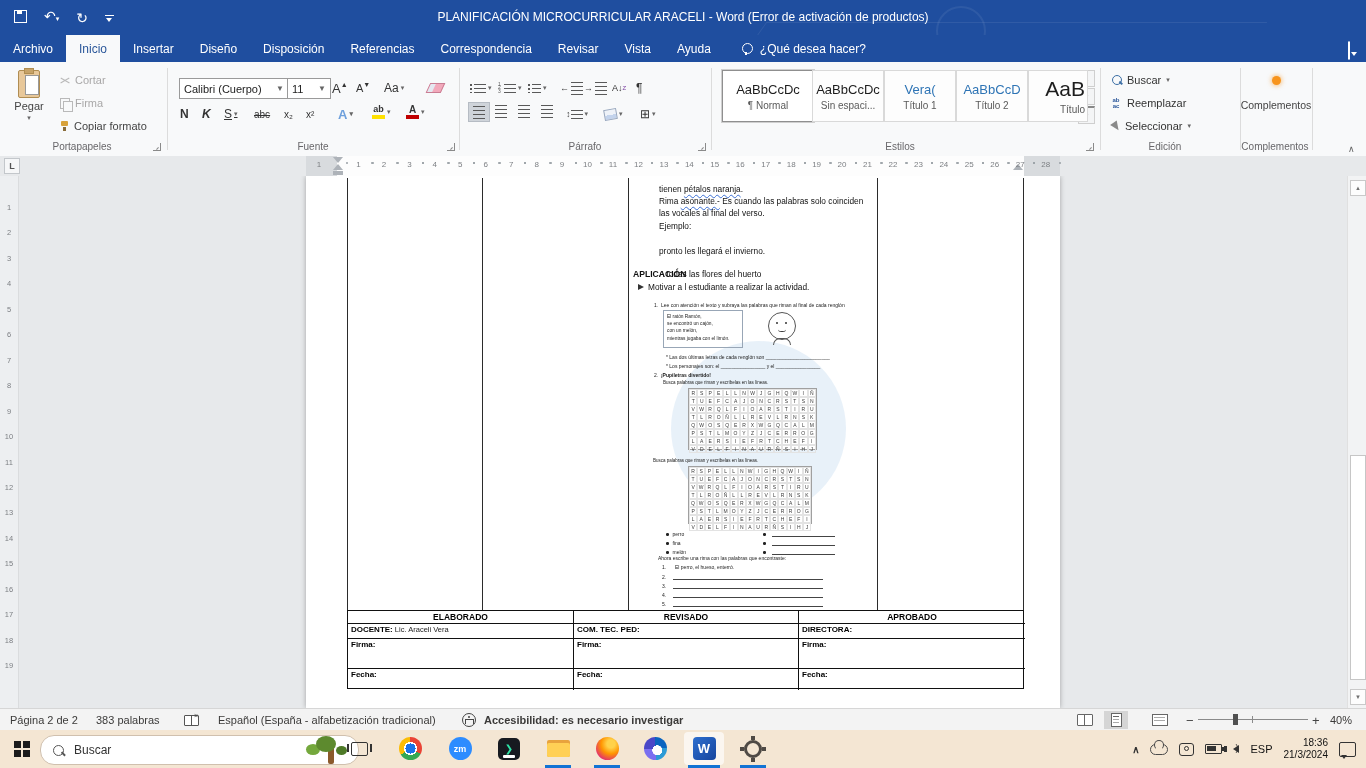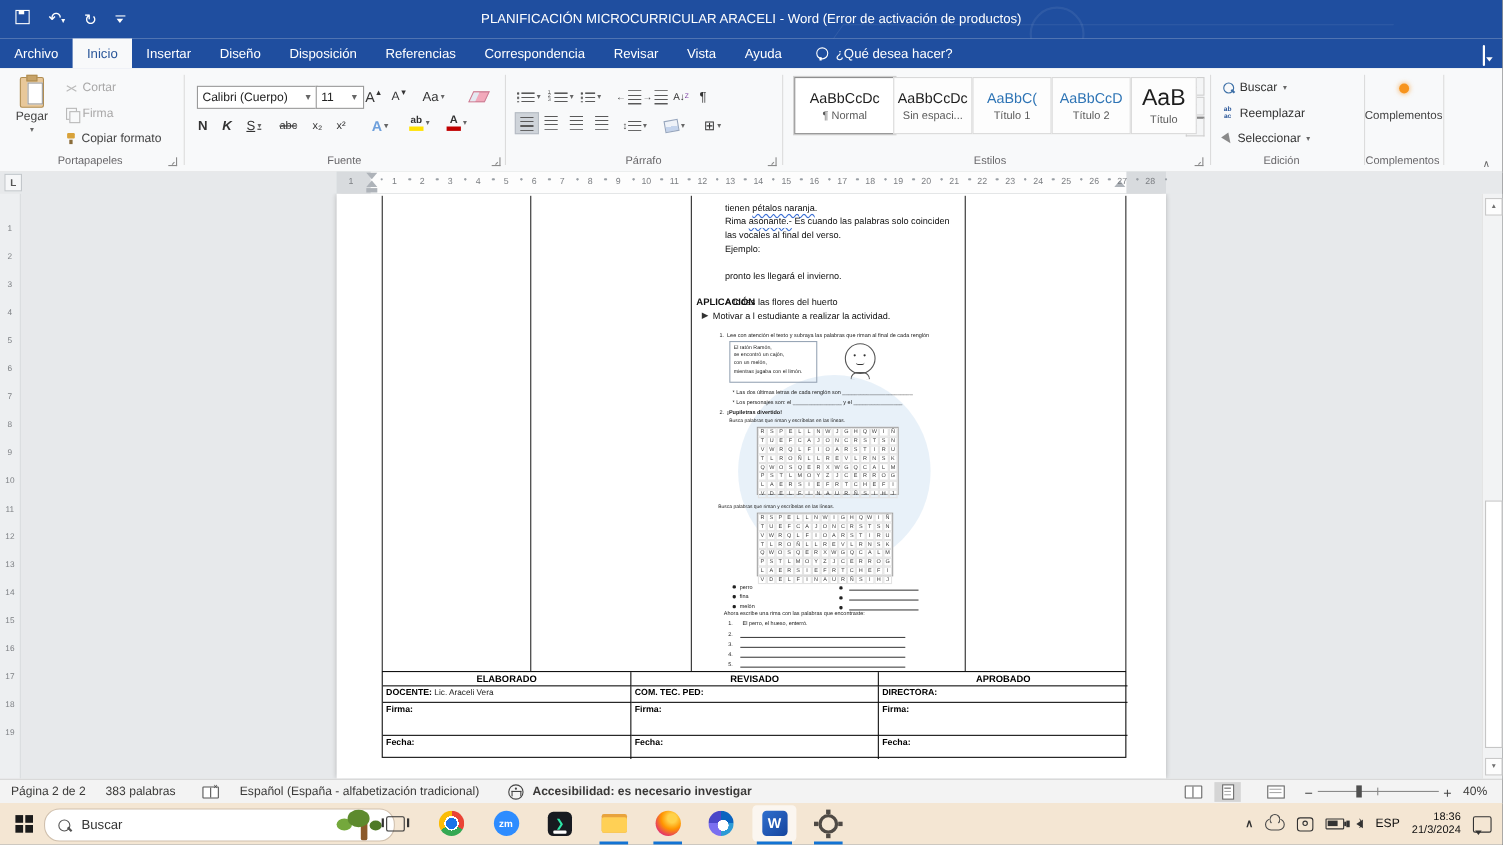--- a/index.html
+++ b/index.html
@@ -435,28 +435,28 @@
     <div class="collapse" style="left:1348px;top:82px;">∧</div>
   <div class="stylebox sel" style="left: 722px; width: 86px;">
         <div class="st-prev ">AaBbCcDc</div>
         <div class="st-name">¶ Normal</div>
       </div>
       <div class="stylebox" style="left: 812px; width: 66px;">
         <div class="st-prev ">AaBbCcDc</div>
         <div class="st-name">Sin espaci...</div>
       </div>
       <div class="stylebox" style="left: 884px; width: 66px;">
-        <div class="st-prev h1">AaBbC(</div>
+        <div class="st-prev h1">Vera(</div>
         <div class="st-name">Título 1</div>
       </div>
       <div class="stylebox" style="left: 956px; width: 66px;">
         <div class="st-prev h2">AaBbCcD</div>
         <div class="st-name">Título 2</div>
       </div>
-      <div class="stylebox" style="left: 1028px; width: 54px;">
+      <div class="stylebox" style="left: 1028px; width: 54px; align-items: flex-end;">
         <div class="st-prev titlek">AaB</div>
         <div class="st-name">Título</div>
       </div>
     </div>
 
   <div class="a" id="rulerband">
     <div class="a tabsel">L</div>
     <div class="a" id="hruler">
       <div class="white"></div>
       <div class="ind-tri-d"></div>

